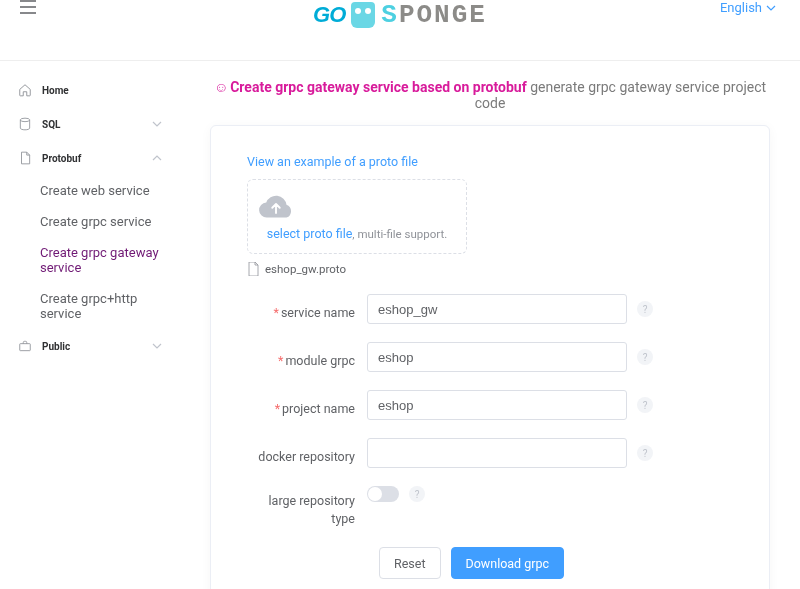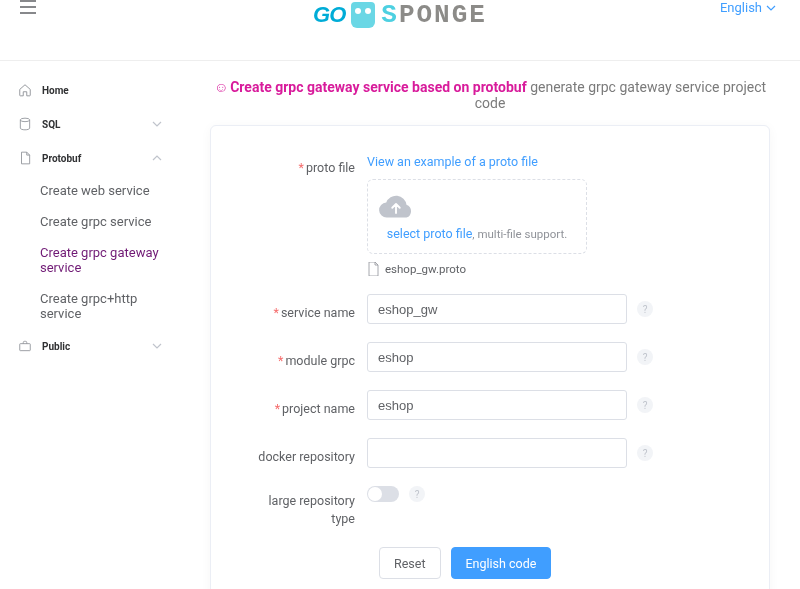--- a/index.html
+++ b/index.html
@@ -142,21 +142,20 @@
     </div>
   </aside>
 
   <main class="main">
     <div class="page-heading">
       <span class="smiley">☺</span><span class="pink">Create grpc gateway service based on protobuf</span><span class="grey"> generate grpc gateway service project code</span>
     </div>
 
     <div class="card">
       <div class="form-row">
-        <div class="label"><span class="req">*</span><span>proto file</span></div>
         <div class="field" style="flex-direction:column; align-items:flex-start;">
           <span class="link">View an example of a proto file</span>
           <div class="upload-box" style="margin-top:10px;">
             <div class="cloud">
               <svg width="36" height="26" viewBox="0 0 48 34">
                   <path d="M38 14a14 14 0 0 0-27-3A10 10 0 0 0 12 31h26a9 9 0 0 0 0-17z" fill="#c0c4cc"></path>
                   <path d="M24 25V13m0 0l-5 5m5-5l5 5" stroke="#fff" stroke-width="2.5" fill="none" stroke-linecap="round" stroke-linejoin="round"></path>
                 </svg>
             </div>
             <div class="uptxt"><span class="link">select proto file</span><span>, multi-file support.</span></div>
@@ -208,17 +207,17 @@
       <div class="form-row">
         <div class="label" style="line-height:1.4"><span>large repository type</span></div>
         <div class="field">
           <div class="switch"></div>
           <span class="help">?</span>
         </div>
       </div>
 
       <div class="actions">
         <div class="btn default">Reset</div>
-        <div class="btn primary">English code</div>
+        <div class="btn primary">Download grpc</div>
       </div>
     </div>
   </main>
 </div>
 
 </body></html>

